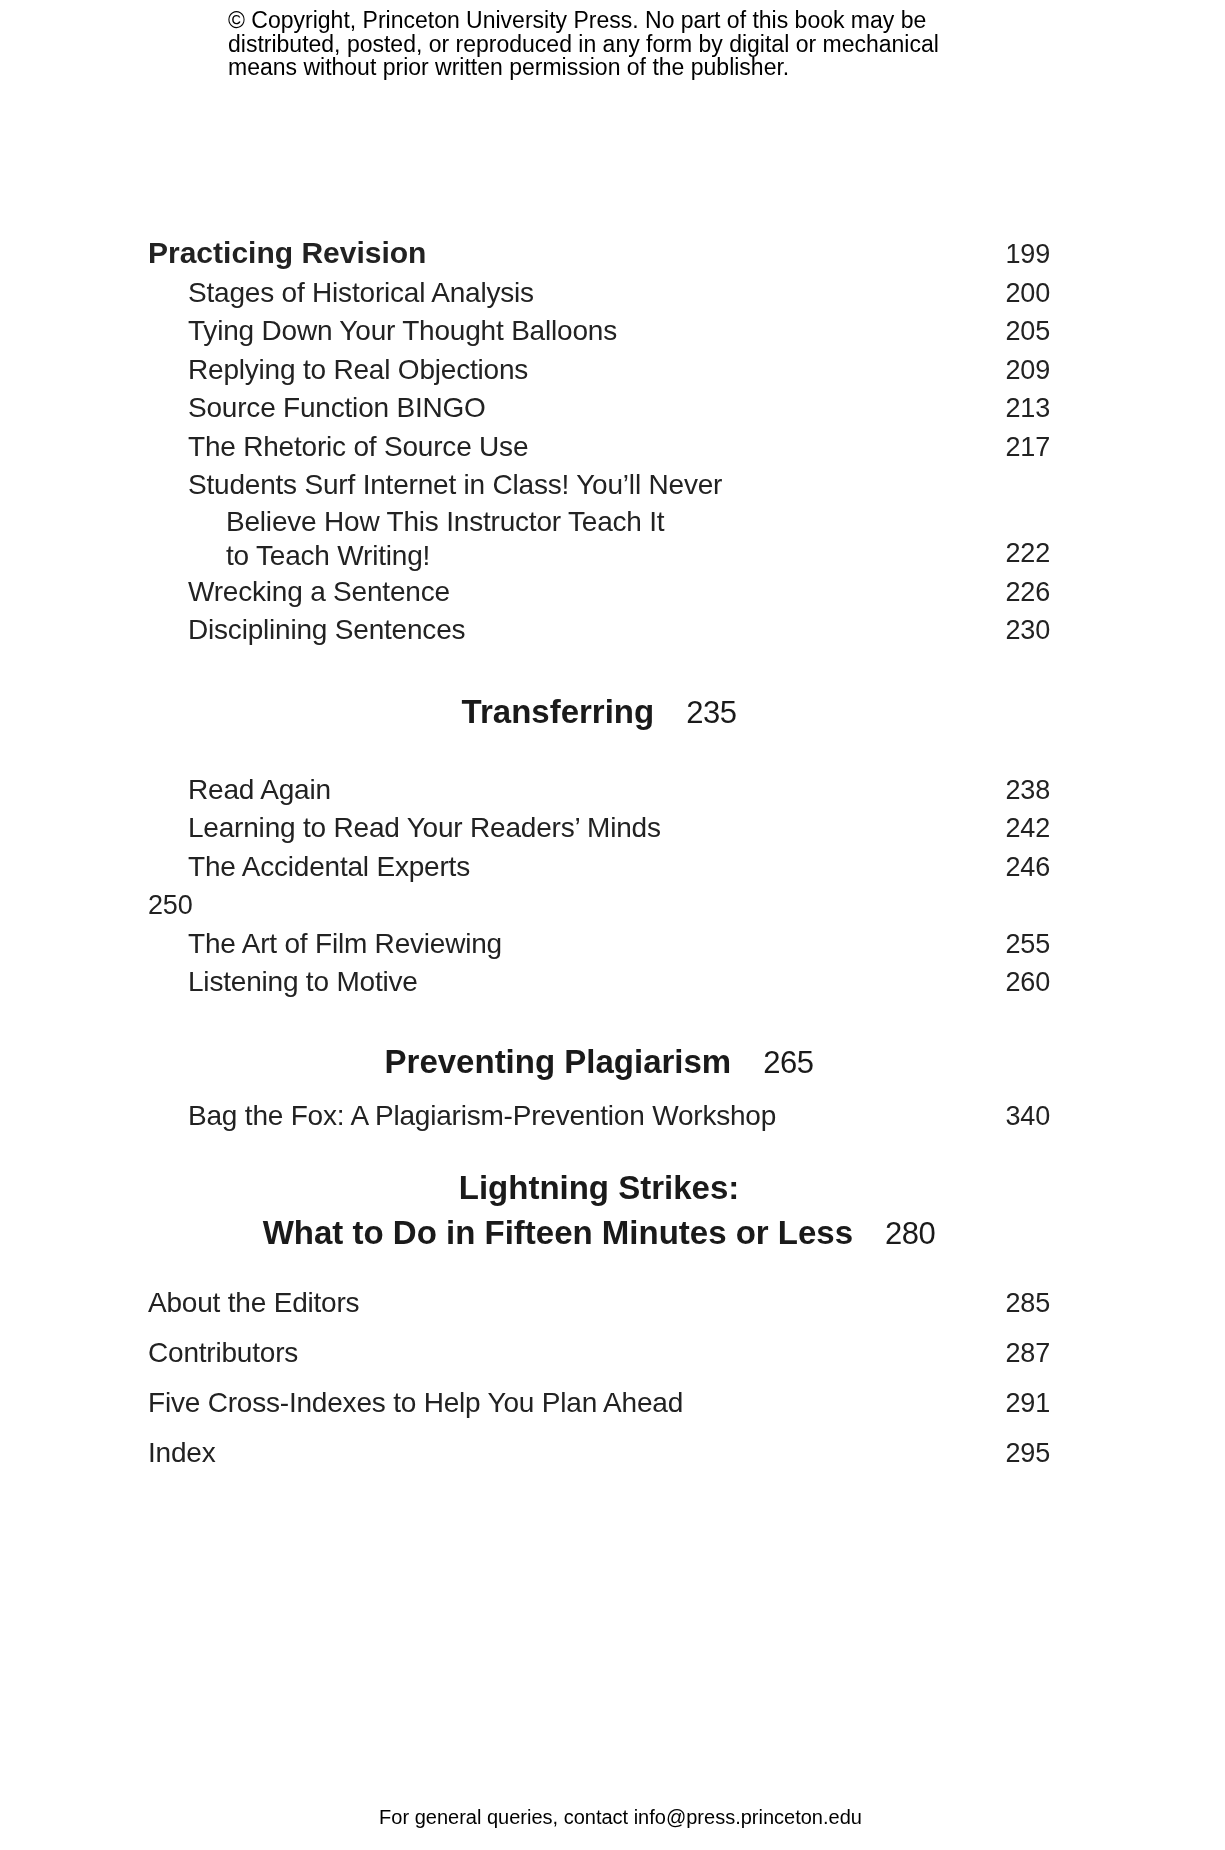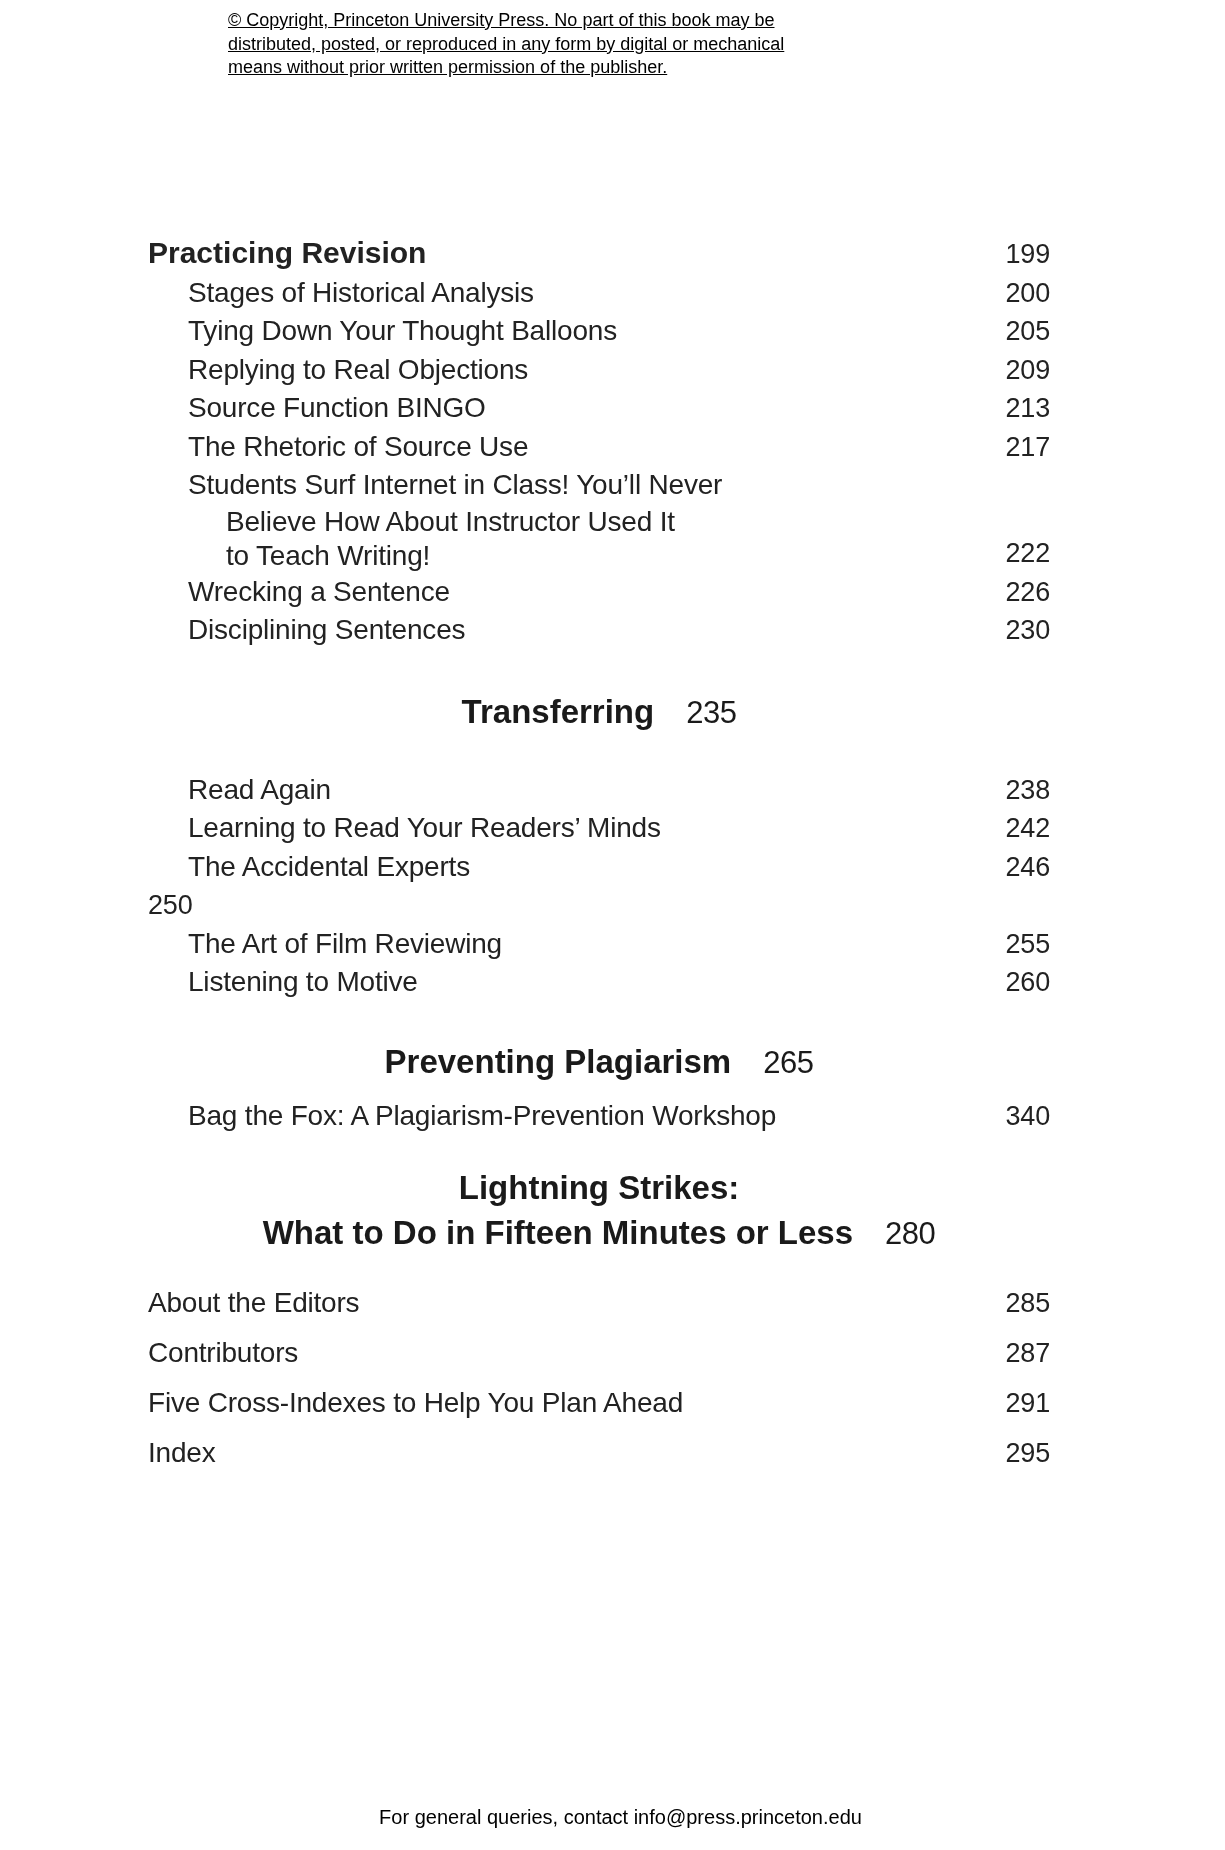--- a/index.html
+++ b/index.html
@@ -11,24 +11,23 @@
     font-family:"Liberation Sans", sans-serif;
     color:#1c1c1c;
     overflow:hidden;
   }
 
   
   .copyright {
     position:absolute;
     left:228px;
     top:9px;
-    font-size:18px;
+    font-size:23px;
     line-height:23.5px;
     color:#000000;
-    text-decoration:underline;
   }
 
   
   .toc {
     position:absolute;
     left:148px;
     top:234px;
     width:902px;
     font-size:28px;
     letter-spacing:-0.2px;
@@ -118,21 +117,21 @@
       <span class="indent1">Source Function BINGO</span>
       <span class="num">213</span>
     </div>
     <div class="row">
       <span class="indent1">The Rhetoric of Source Use</span>
       <span class="num">217</span>
     </div>
     <div class="row ml">
       <span class="lines indent1">
         <span class="line">Students Surf Internet in Class! You’ll Never</span>
-        <span class="line cont" style="display:block">Believe How About Instructor Used It</span>
+        <span class="line cont" style="display:block">Believe How This Instructor Teach It</span>
         <span class="line cont" style="display:block">to Teach Writing!</span>
       </span>
       <span class="num">222</span>
     </div>
     <div class="row">
       <span class="indent1">Wrecking a Sentence</span>
       <span class="num">226</span>
     </div>
     <div class="row">
       <span class="indent1">Disciplining Sentences</span>

